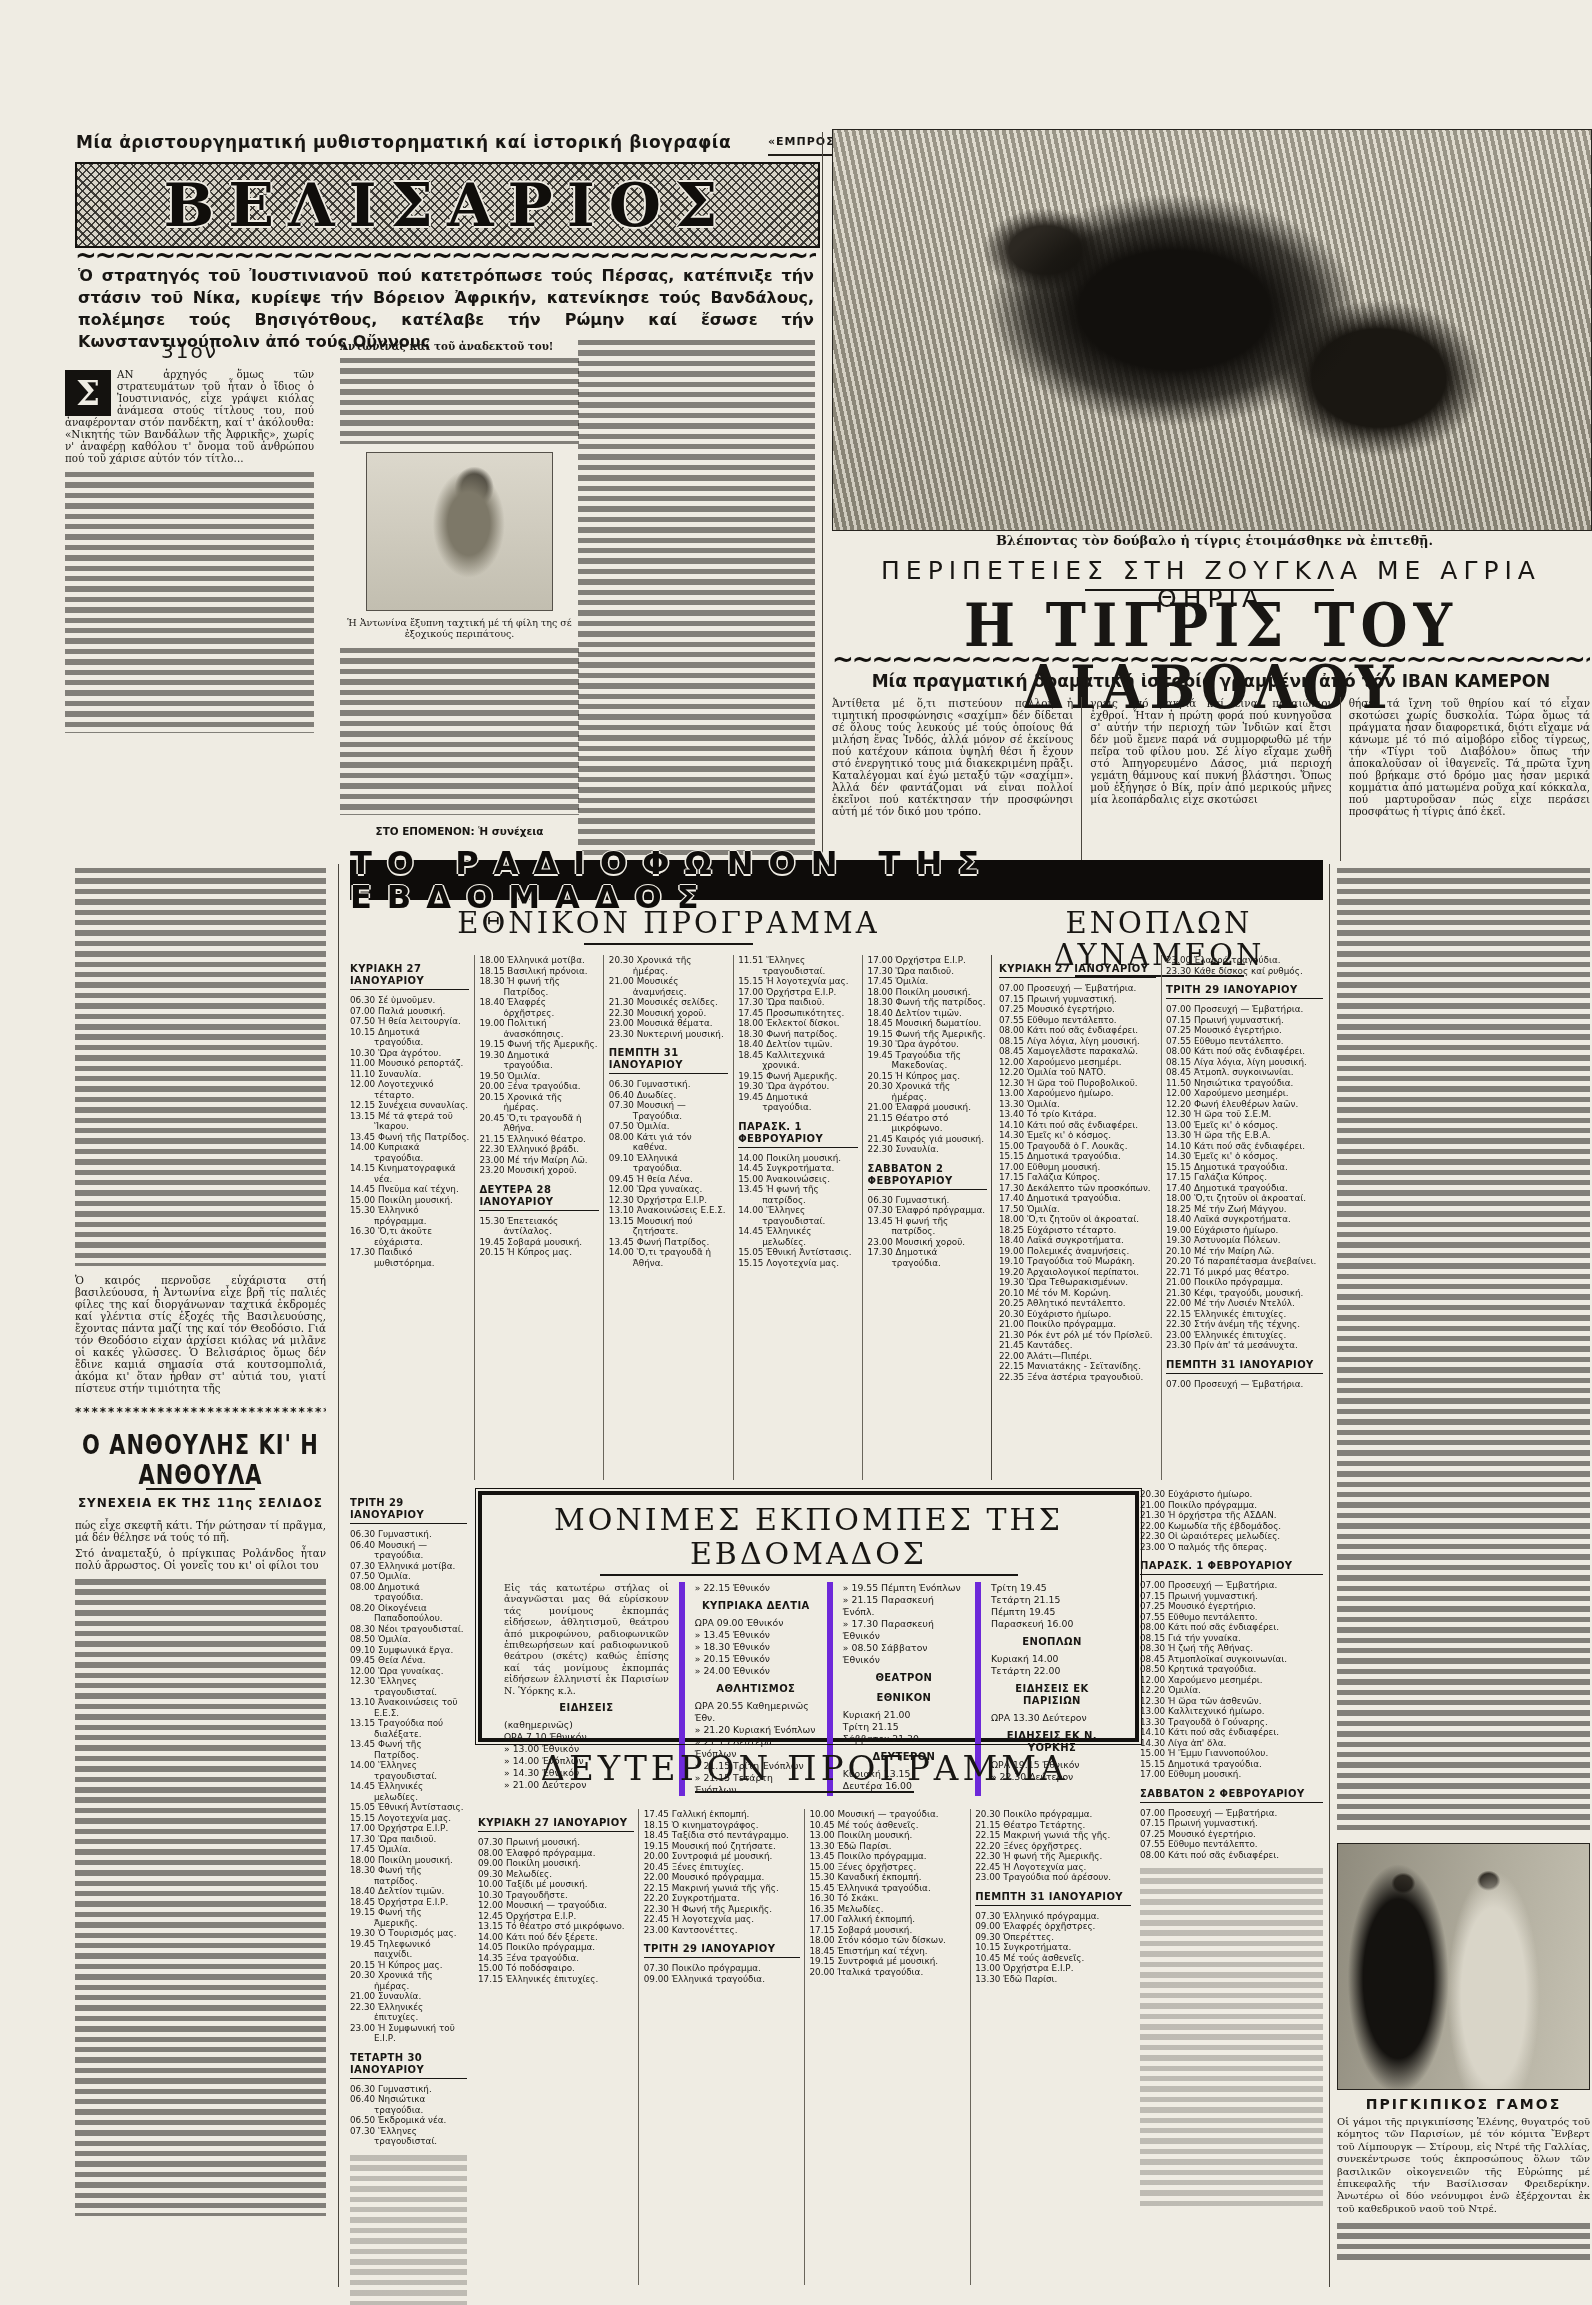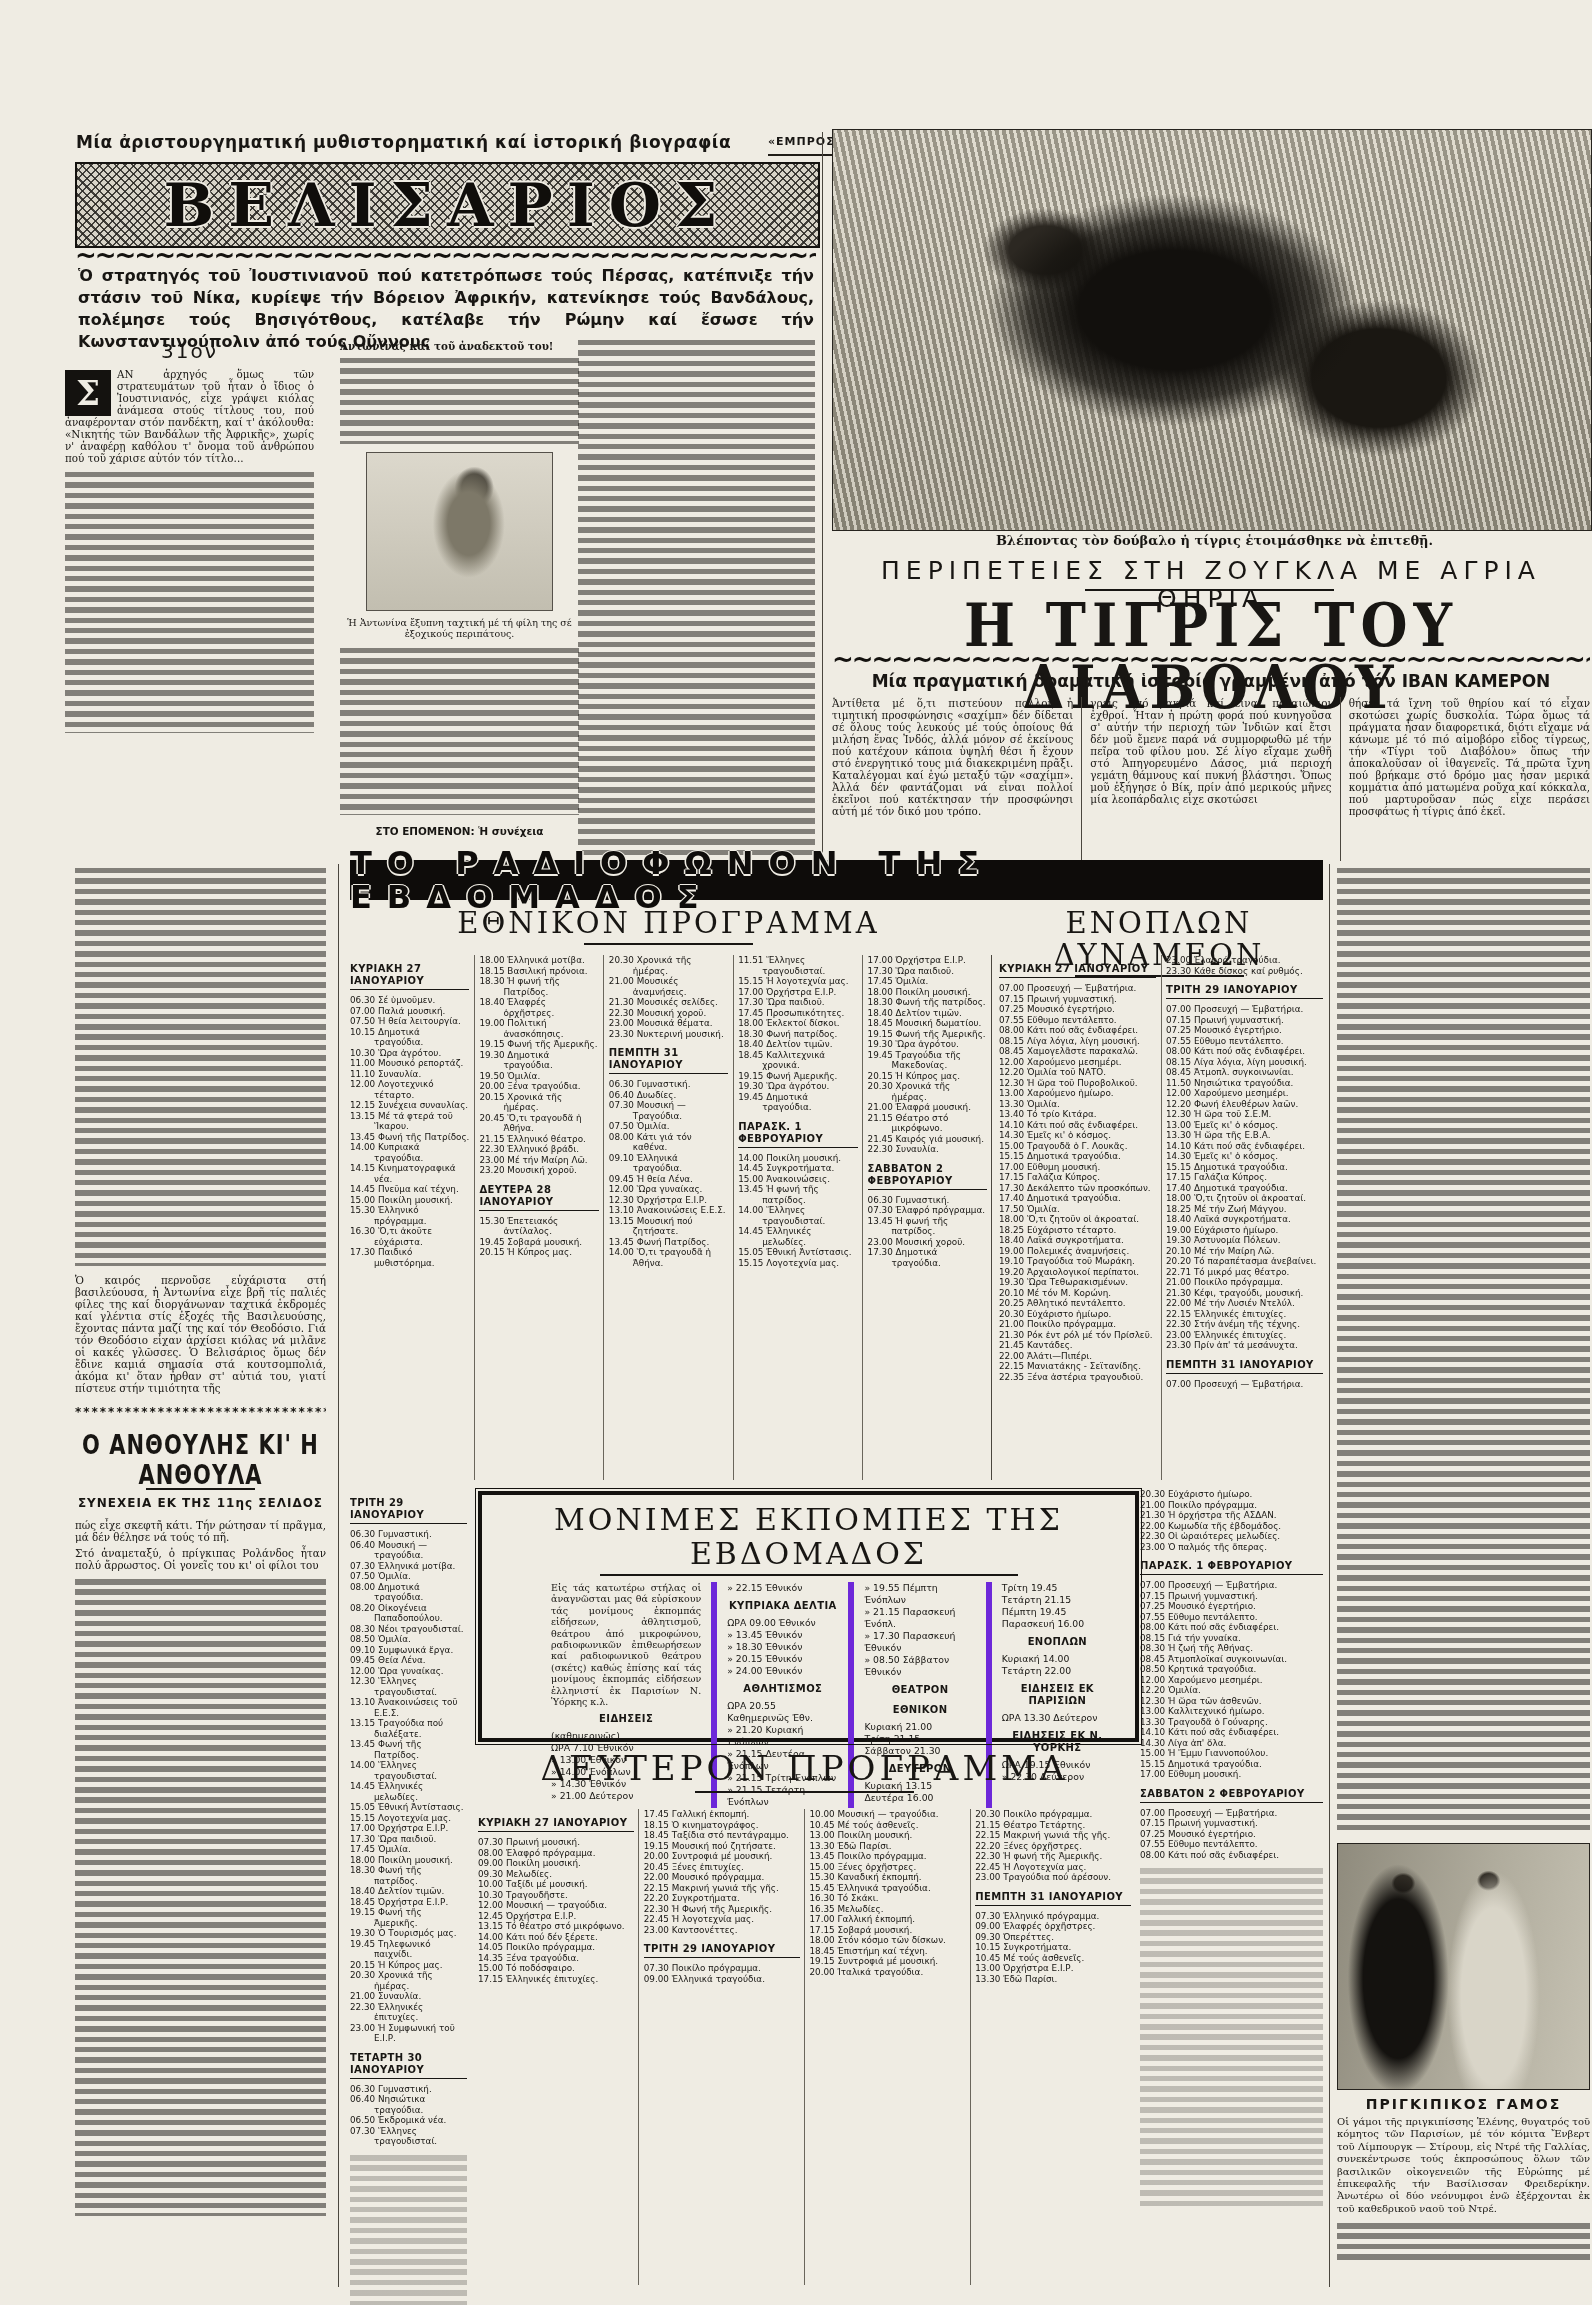--- a/index.html
+++ b/index.html
@@ -62,21 +62,21 @@
   .sched{column-gap:10px;column-rule:1px solid #6a665c;column-fill:balance;}
   .sched-line{font:8.8px/10.5px "DejaVu Sans",sans-serif;padding-left:24px;text-indent:-24px;
       break-inside:avoid;}
   .day-head{font:700 10px/12px "DejaVu Sans",sans-serif;letter-spacing:0.4px;margin:8px 0 5px;
       padding-bottom:2px;border-bottom:1px solid #181613;break-inside:avoid;}
 
   
   .monimes{border:4px solid #14120f;outline:1px solid #14120f;outline-offset:2px;background:#efece3;}
   .monimes-title{font:400 30px/34px "DejaVu Serif",serif;letter-spacing:3px;text-align:center;margin-top:8px;}
   .monimes-rule{width:418px;height:2px;background:#181613;margin:3px auto 6px;}
-  .monimes-cols{display:flex;gap:0;padding:0 12px;margin-left:47px;}
+  .monimes-cols{display:flex;gap:0;padding:0 12px;}
   .monimes-col{flex:1;padding:0 10px;}
   .monimes-col + .monimes-col{border-left:6px solid #6d28d9;}
   .monimes-intro{font:400 9.5px/11.4px "DejaVu Serif",serif;text-align:justify;}
   .m-line{font:9.3px/12px "DejaVu Sans",sans-serif;}
   .monimes-col .day-head{text-align:center;border-bottom:none;margin:6px 0 3px;}
 
   .deut-head{font:400 34px/38px "DejaVu Serif",serif;letter-spacing:4px;text-align:center;}
 
   
   .stars{font:700 12px/12px "DejaVu Sans",sans-serif;letter-spacing:2px;overflow:hidden;white-space:nowrap;}

